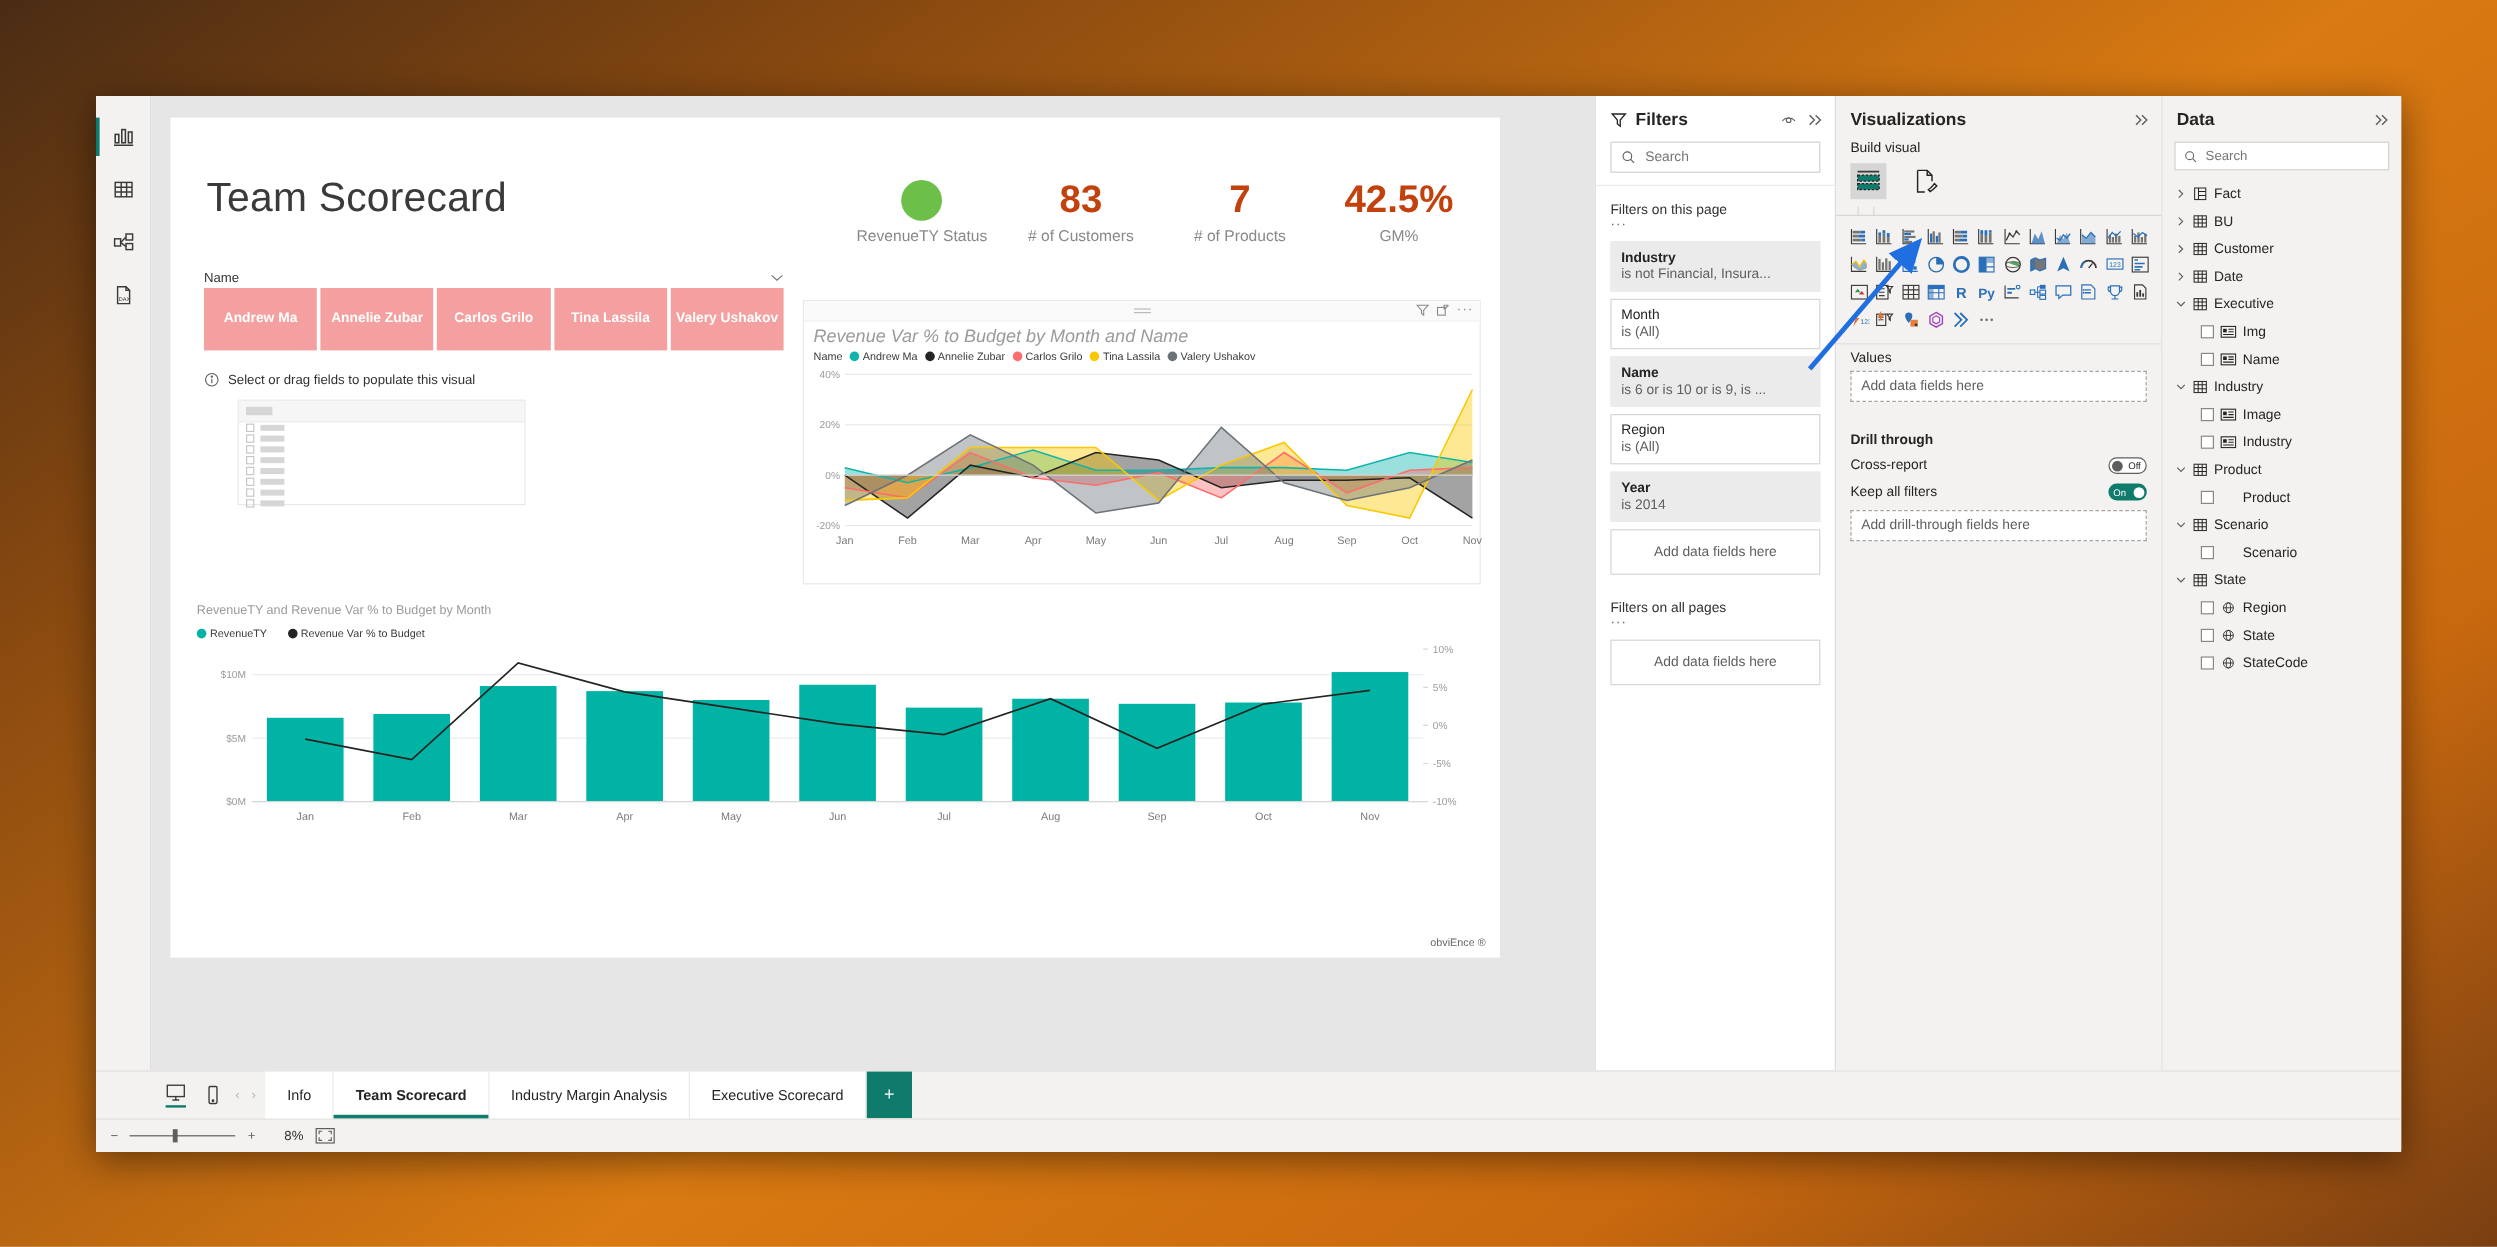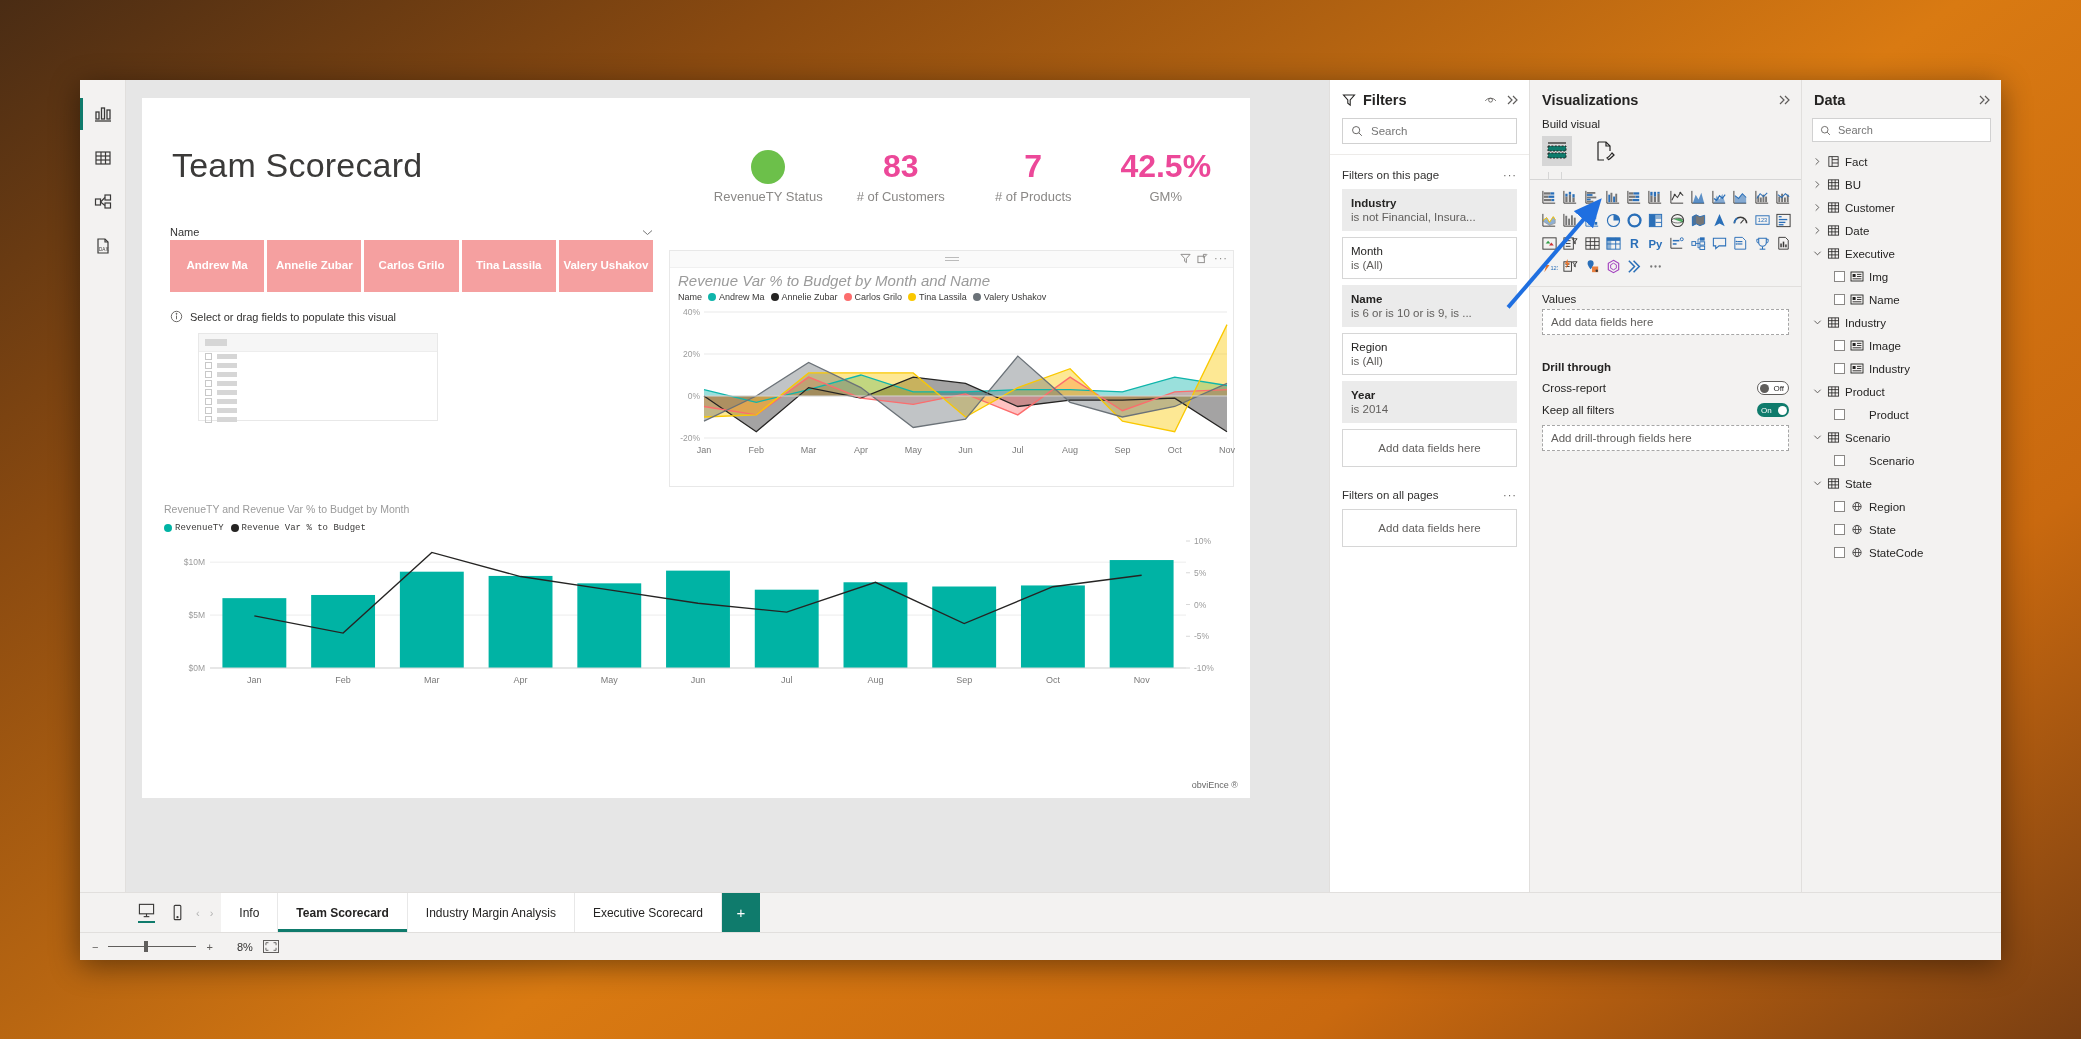--- a/index.html
+++ b/index.html
@@ -88,21 +88,21 @@
   }
   .skel-head { height:18px; background:#f6f6f6; border-bottom:1px solid #ededed; display:flex; align-items:center; padding-left:6px;}
   .skel-head i { display:block; width:22px; height:7px; background:#d6d6d6; }
   .skel-row { display:flex; align-items:center; gap:5px; padding: 1px 0 1px 6px; }
   .skel-row u { display:block; width:7px; height:7px; border:1px solid #c8c8c8; }
   .skel-row i { display:block; width:20px; height:5px; background:#d6d6d6; }
 
   
   #kpi-row { position: absolute; left: 560px; top: 52px; width: 530px; display:flex; }
   .kpi { flex:1; text-align:center; }
-  .kpi-val { font-size: 32px; font-weight: 600; color:#ec4899; line-height: 1.05; font-family:"Liberation Sans", sans-serif;}
+  .kpi-val { font-size: 32px; font-weight: 600; color:#c2410c; line-height: 1.05; font-family:"Liberation Sans", sans-serif;}
   .kpi-dot { width: 34px; height: 34px; border-radius: 50%; margin: 0 auto; }
   .kpi-lbl { font-size: 13px; color: #8a8886; margin-top: 5px; }
 
   
   #area-visual {
     position:absolute; left: 527px; top: 152px; width: 565px; height: 237px;
     background:#fff; border:1px solid #e8e8e8;
   }
   .visual-header {
     height: 17px; background:#fafafa; border-bottom:1px solid #f0f0f0;
@@ -113,21 +113,21 @@
   .visual-header-icons svg { width:11px; height:11px; }
   .vtitle { font-size: 15px; color:#9b9b9b; padding: 4px 0 0 8px; font-style: italic; }
   .vlegend { display:flex; align-items:center; gap:6px; padding: 3px 0 0 8px; font-size: 9px; color:#3b3a39; flex-wrap:wrap;}
   .vlegend .lg { display:flex; align-items:center; gap:3px; }
   .vlegend .sw { width:8px; height:8px; border-radius:50%; display:inline-block; }
   .lg-title { font-size: 9px; color:#3b3a39; }
 
   
   #combo-visual { position:absolute; left: 22px; top: 405px; width: 1070px; height: 200px; }
   .ctitle { font-size: 10.5px; color:#9b9b9b; }
-  .clegend { display:flex; gap:7px; align-items:flex-start; margin-top: 8px; font-size:9px; color:#3b3a39;font-family:Liberation Mono, monospace;}
+  .clegend { display:flex; gap:17px; align-items:flex-start; margin-top: 8px; font-size:9px; color:#3b3a39;}
 
   .watermark { position:absolute; right: 12px; bottom: 8px; font-size: 9px; color:#666; }
 
   
   #filters-pane {
     width: 200px; background:#fff; border-left:1px solid #e1dfdd;
     display:flex; flex-direction:column; flex-shrink:0;
   }
   .pane-title-row {
     display:flex; align-items:center; padding: 12px 10px 10px 12px; gap:7px;
@@ -141,21 +141,21 @@
     display:flex; align-items:center; gap:8px; padding: 0 8px;
   }
   .search-box svg { width:12px; height:12px; color:#605e5c; flex-shrink:0;}
   .search-box input {
     border:none; outline:none; font-size: 11.5px; color:#605e5c; width:100%;
     font-family:"Liberation Sans", sans-serif; background:transparent;
   }
   .filters-body { flex:1; overflow:auto; border-top:1px solid #edebe9; padding: 10px 12px; }
   .filters-section-head {
     display:flex; justify-content:space-between; align-items:flex-start;
-    font-size: 11.5px; color:#323130; margin: 4px 0 8px 0;
+    font-size: 11.5px; color:#323130; margin: 4px 0 8px 0; flex-direction: column;
   }
   .dots { color:#605e5c; letter-spacing:1px; font-size: 11px; cursor:pointer; }
   .filter-card {
     border:1px solid #d6d6d6; background:#fff; padding: 7px 8px; margin-bottom: 6px; cursor:pointer;
   }
   .filter-card.applied { background:#ebebeb; border-color:#ebebeb; }
   .filter-card .fc-name { font-size: 11.5px; color:#252423; }
   .filter-card.applied .fc-name { font-weight: bold; }
   .filter-card .fc-val { font-size: 11.5px; color:#605e5c; margin-top: 2px; }
   .drop-zone {

